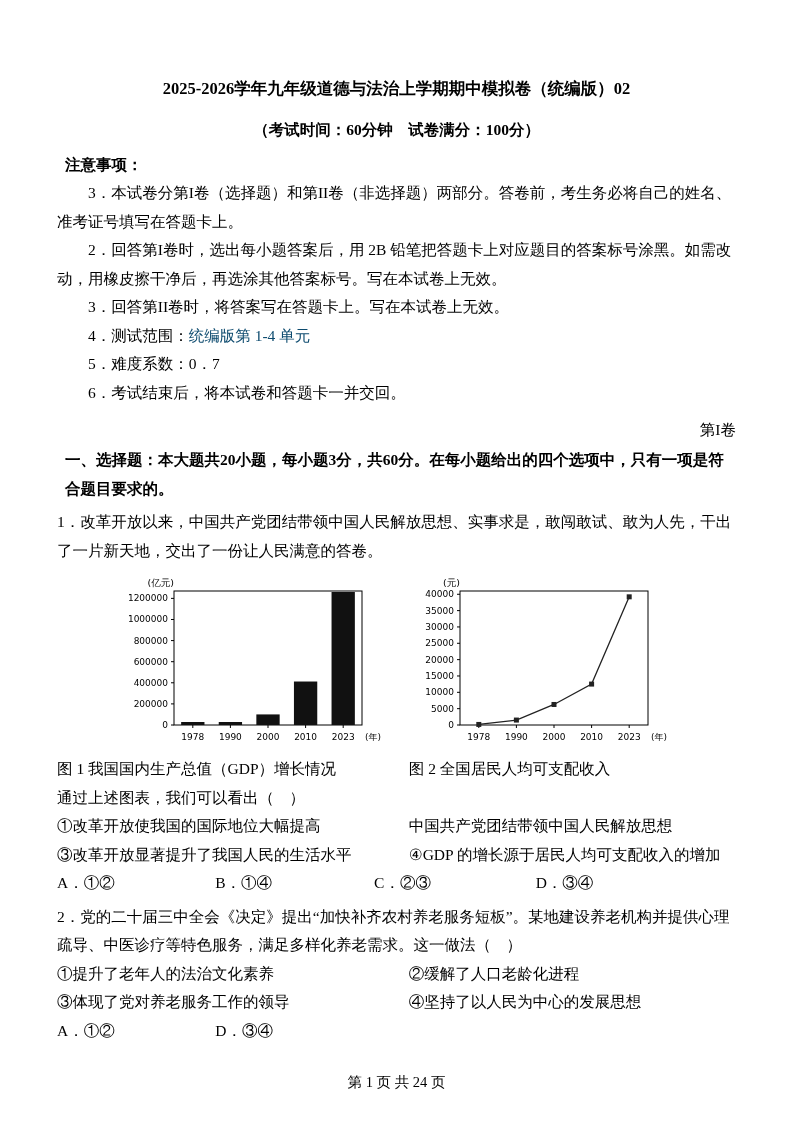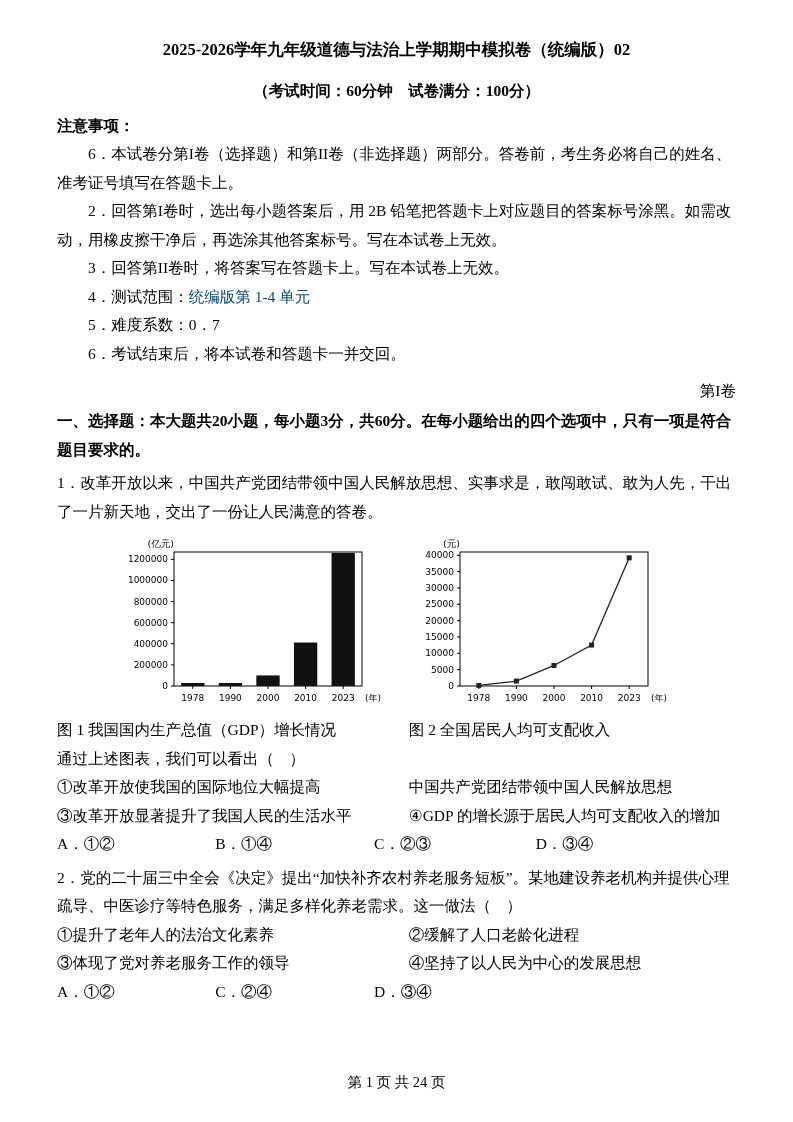--- a/index.html
+++ b/index.html
@@ -4,27 +4,27 @@
 <style>
   * { margin:0; padding:0; box-sizing:border-box; }
   html, body { background:#ffffff; }
   body {
     width:793px; height:1122px;
     font-family:"Liberation Serif","DejaVu Serif",serif;
     color:#000;
   }
   .page {
     width:793px; height:1122px;
-    padding:35px 57px 26px 57px;
+    padding:74px 57px 26px 57px;
     position:relative;
     font-size:15.5px; line-height:1.84;
   }
   .title { text-align:center; font-weight:bold; font-size:16.5px; margin-bottom:12px; }
   .subtitle { text-align:center; font-weight:bold; margin-bottom:6px; }
-  .bold { font-weight:bold; }
+  .bold { font-weight:bold;margin-left:8px; }
   .indent { text-indent:2em; }
   .red { color:#0c4a6e; }
   .part-label { text-align:right; margin:8px 0 2px 0; }
   .stem { margin-top:3px; }
   .charts { display:flex; justify-content:center; align-items:flex-end; gap:14px; margin:10px 0 4px 0; }
   .two-col { display:grid; grid-template-columns:46.8% 53.2%;gap:34px; }
   .four-col { display:grid; grid-template-columns:23.3% 23.4% 23.8% auto; }
   .q { margin-top:5px; }
   .footer { position:absolute; left:0; right:0; bottom:26px; text-align:center; font-size:14.5px; }
   svg text { font-family:"DejaVu Sans","Liberation Sans",sans-serif; fill:#000; }
@@ -33,21 +33,21 @@
 </head>
 <body>
 
 <div class="page">
 
   <h1 class="title">2025-2026学年九年级道德与法治上学期期中模拟卷（统编版）02</h1>
   <div class="subtitle">（考试时间：60分钟　试卷满分：100分）</div>
 
   <div>
     <div class="bold">注意事项：</div>
-    <p class="indent">6．本试卷分第I卷（选择题）和第II卷（非选择题）两部分。答卷前，考生务必将自己的姓名、准考证号填写在答题卡上。</p>
+    <p class="indent">3．本试卷分第I卷（选择题）和第II卷（非选择题）两部分。答卷前，考生务必将自己的姓名、准考证号填写在答题卡上。</p>
     <p class="indent">2．回答第I卷时，选出每小题答案后，用 2B 铅笔把答题卡上对应题目的答案标号涂黑。如需改动，用橡皮擦干净后，再选涂其他答案标号。写在本试卷上无效。</p>
     <p class="indent">3．回答第II卷时，将答案写在答题卡上。写在本试卷上无效。</p>
     <p class="indent"><span>4．测试范围：</span><span class="red">统编版第 1-4 单元</span></p>
     <p class="indent">5．难度系数：0．7</p>
     <p class="indent">6．考试结束后，将本试卷和答题卡一并交回。</p>
   </div>
 
   <div class="part-label">第I卷</div>
 
   <p class="bold">一、选择题：本大题共20小题，每小题3分，共60分。在每小题给出的四个选项中，只有一项是符合题目要求的。</p>
@@ -159,20 +159,19 @@
     <div class="two-col">
       <span>①提升了老年人的法治文化素养</span>
       <span>②缓解了人口老龄化进程</span>
     </div>
     <div class="two-col">
       <span>③体现了党对养老服务工作的领导</span>
       <span>④坚持了以人民为中心的发展思想</span>
     </div>
     <div class="four-col">
       <span>A．①②</span>
-      <span>C．②④</span>
       <span>D．③④</span>
     </div>
   </div>
 
   <div class="footer">第 1 页 共 24 页</div>
 
 </div>
 
 </body></html>

